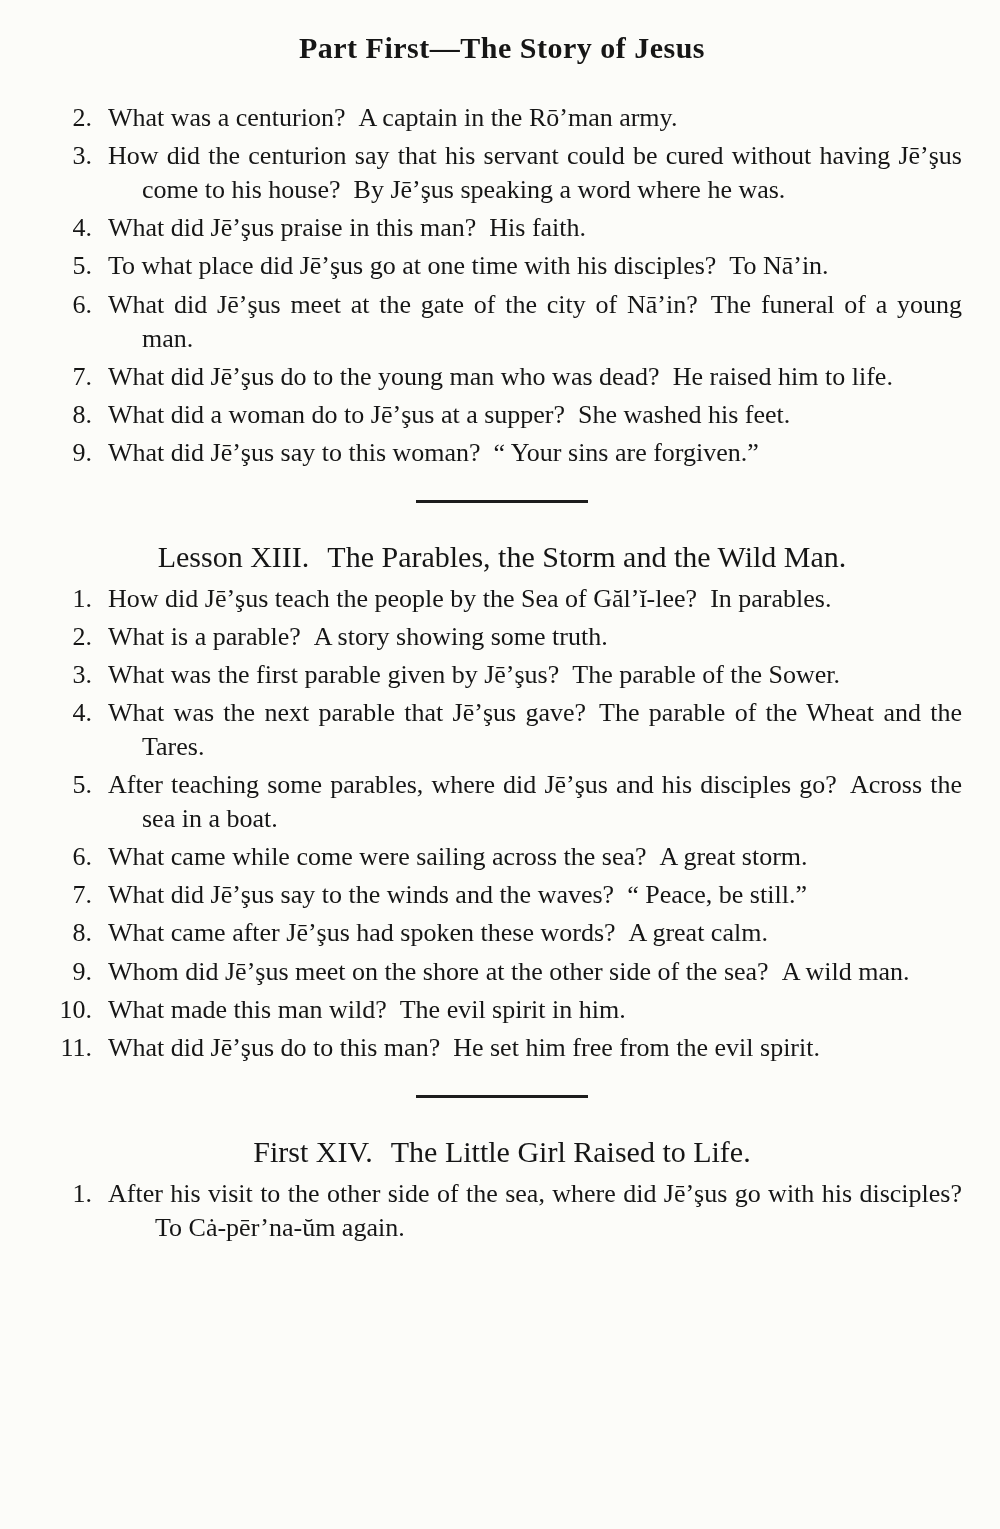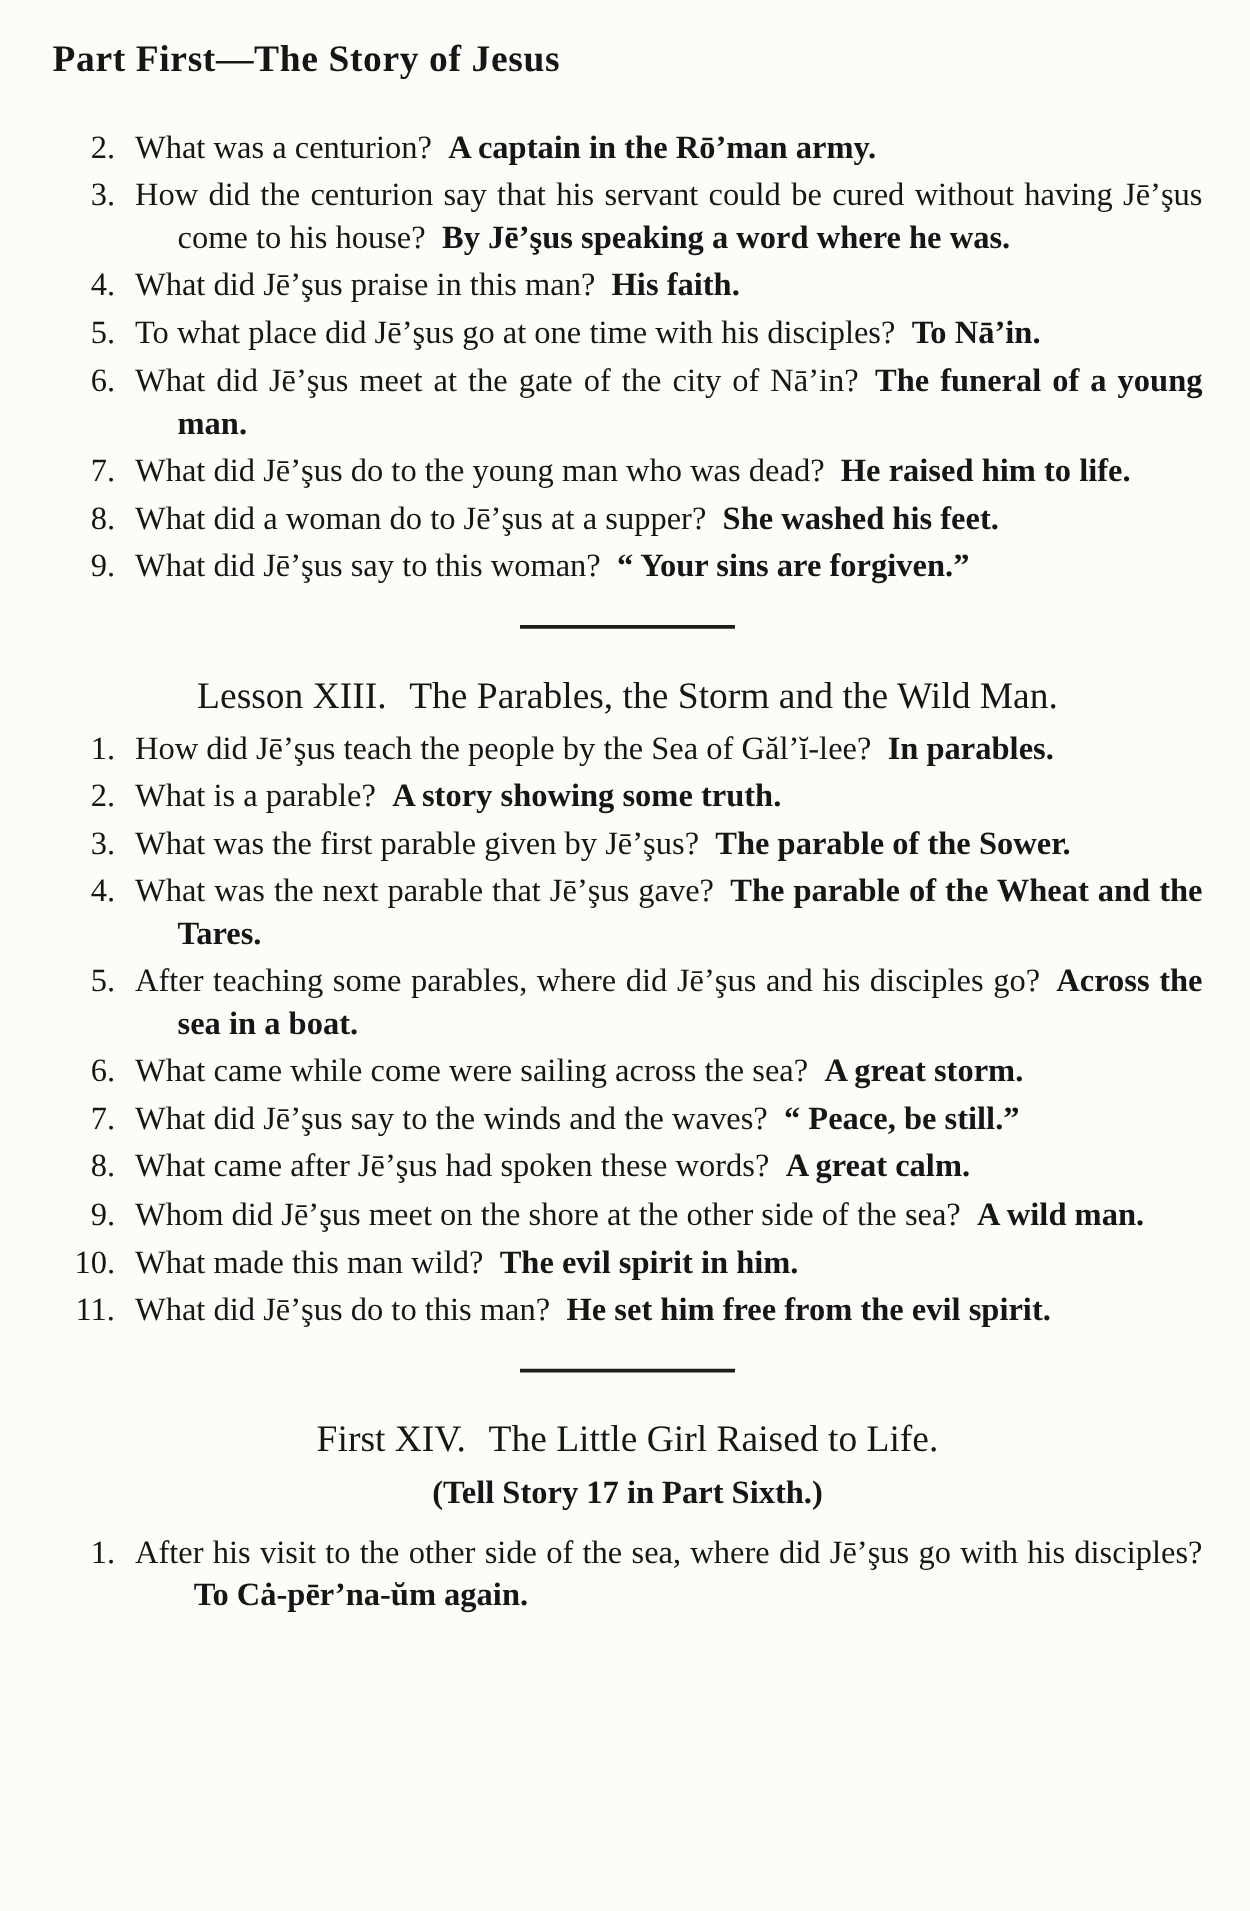--- a/index.html
+++ b/index.html
@@ -16,21 +16,21 @@
     color: #161616;
     font-family: "Liberation Serif", "DejaVu Serif", serif;
     font-size: 26px;
     line-height: 1.31;
     padding: 28px 38px 40px 42px;
     box-sizing: border-box;
   }
   .title {
     font-size: 30px;
     font-weight: bold;
-    text-align: left;
+    text-align: center;
     margin: 0 0 34px 0;
     letter-spacing: 0.5px;
   }
   section { margin: 0; }
   .lesson-heading {
     font-size: 30px;
     font-weight: normal;
     text-align: center;
     margin: 0 0 6px 0;
   }
@@ -53,21 +53,21 @@
     white-space: nowrap;
   }
   .qa-text {
     flex: 1;
     margin: 0;
     text-align: justify;
     padding-left: 34px;
     text-indent: -34px;
   }
   .answer {
-    font-weight: bold;
+    font-weight: normal;
     margin-left: 0.5em;
   }
   .divider {
     width: 172px;
     border: none;
     border-top: 3px solid #1d1d1d;
     margin: 30px auto 34px auto;
   }
 </style>
 </head>
@@ -154,20 +154,19 @@
           <p class="qa-text"><span class="question">What made this man wild?</span><b class="answer">The evil spirit in him.</b></p>
         </div>
         <div class="qa-row">
           <span class="num">11.</span>
           <p class="qa-text"><span class="question">What did Jē’şus do to this man?</span><b class="answer">He set him free from the evil spirit.</b></p>
         </div>
       </section>
       <hr class="divider">
       <section>
         <h2 class="lesson-heading"><span class="lesson-label">First XIV.</span><span>The Little Girl Raised to Life.</span></h2>
-        <div class="subheading">(Tell Story 17 in Part Sixth.)</div>
         <div class="qa-row">
           <span class="num">1.</span>
           <p class="qa-text"><span class="question">After his visit to the other side of the sea, where did Jē’şus go with his disciples?</span><b class="answer">To Cȧ-pēr’na-ŭm again.</b></p>
         </div>
       </section>
     </div>
 </div>
 
 </body></html>

